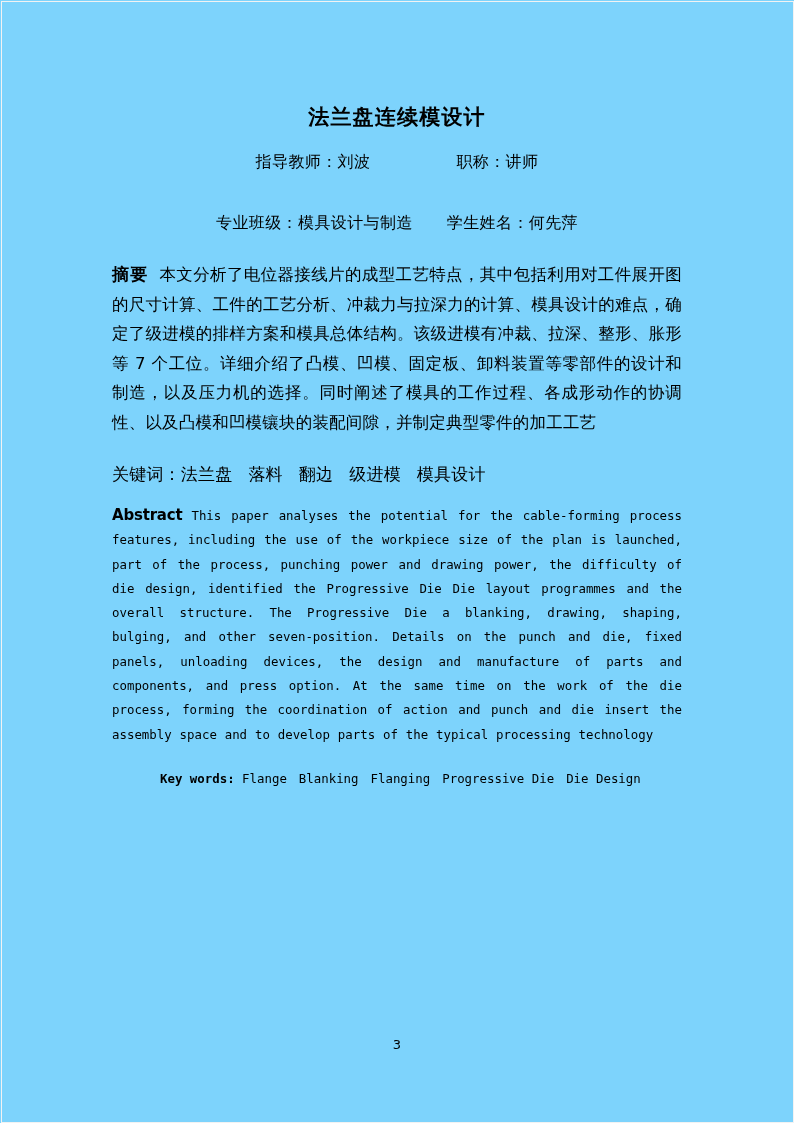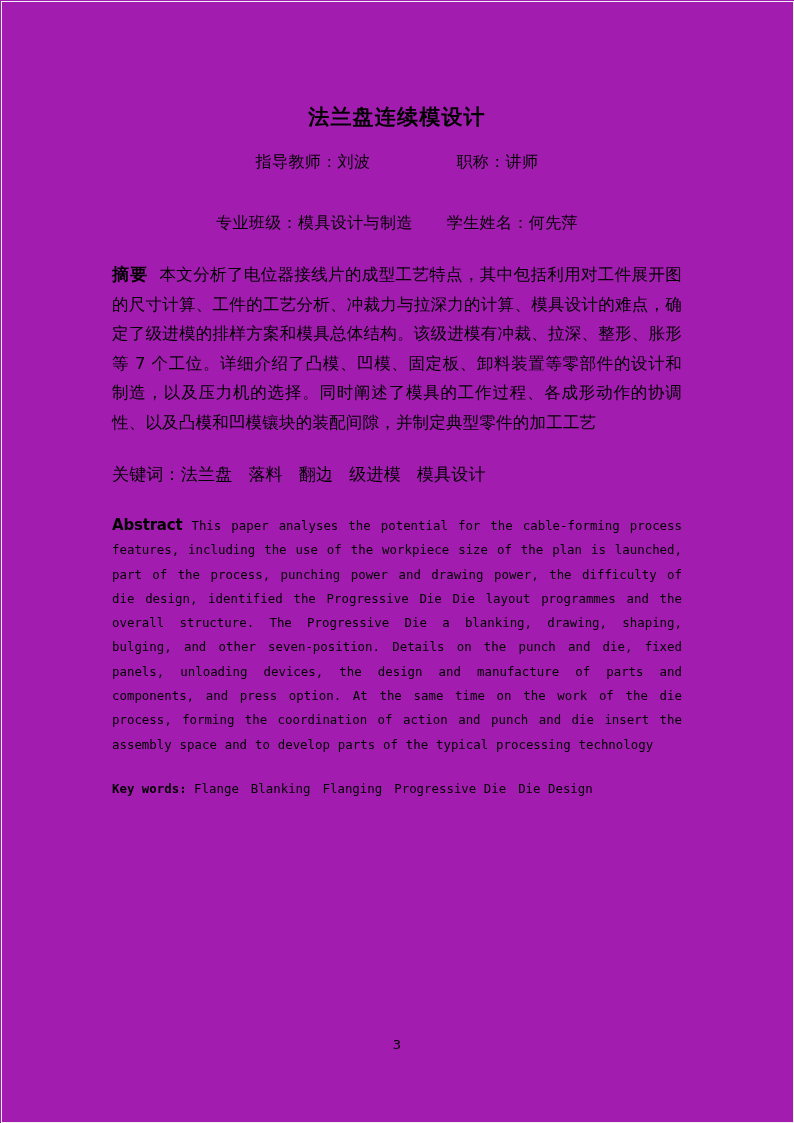--- a/index.html
+++ b/index.html
@@ -5,21 +5,21 @@
 <style>
   html, body {
     margin: 0;
     padding: 0;
     background: #ffffff;
   }
   .page {
     position: relative;
     width: 794px;
     height: 1123px;
-    background: #a21caf;
+    background: #7dd3fc;
     box-sizing: border-box;
     overflow: hidden;
     font-family: "DejaVu Sans", "Liberation Sans", sans-serif;
     color: #000000;
   }
   .page-frame {
     position: absolute;
     left: 0.5px;
     top: 0.5px;
     width: 793px;
@@ -93,21 +93,21 @@
     font-family: "DejaVu Sans", "Liberation Sans", sans-serif;
     font-weight: bold;
     font-size: 15.5px;
     line-height: 22px;
     margin-top: 14px;
     letter-spacing: -0.1px;
   }
 
   
   .en-abstract {
-    margin-top: 26px;
+    margin-top: 16px;
     font-family: "DejaVu Sans Mono", "Liberation Mono", monospace;
     font-size: 12.4px;
     line-height: 24.3px;
     text-align: justify;
     letter-spacing: 0px;
     word-spacing: 0.4px;
   }
   .en-abstract .label {
     font-family: "DejaVu Sans", "Liberation Sans", sans-serif;
     font-weight: bold;
@@ -115,20 +115,21 @@
     letter-spacing: -0.2px;
   }
   .en-abstract .label-gap { display: inline-block; width: 9px; }
 
   
   .en-keywords {
     margin-top: 21px;
     font-family: "DejaVu Sans Mono", "Liberation Mono", monospace;
     font-size: 12.4px;
     line-height: 22px;
+    margin-left: 48px;
   }
   .en-keywords .kw-label {
     font-weight: bold;
     letter-spacing: 0px;
   }
   .en-keywords .kw-item { display: inline-block; margin-right: 12px; }
   .en-keywords .kw-item:last-child { margin-right: 0; }
 
   
   .page-number {

